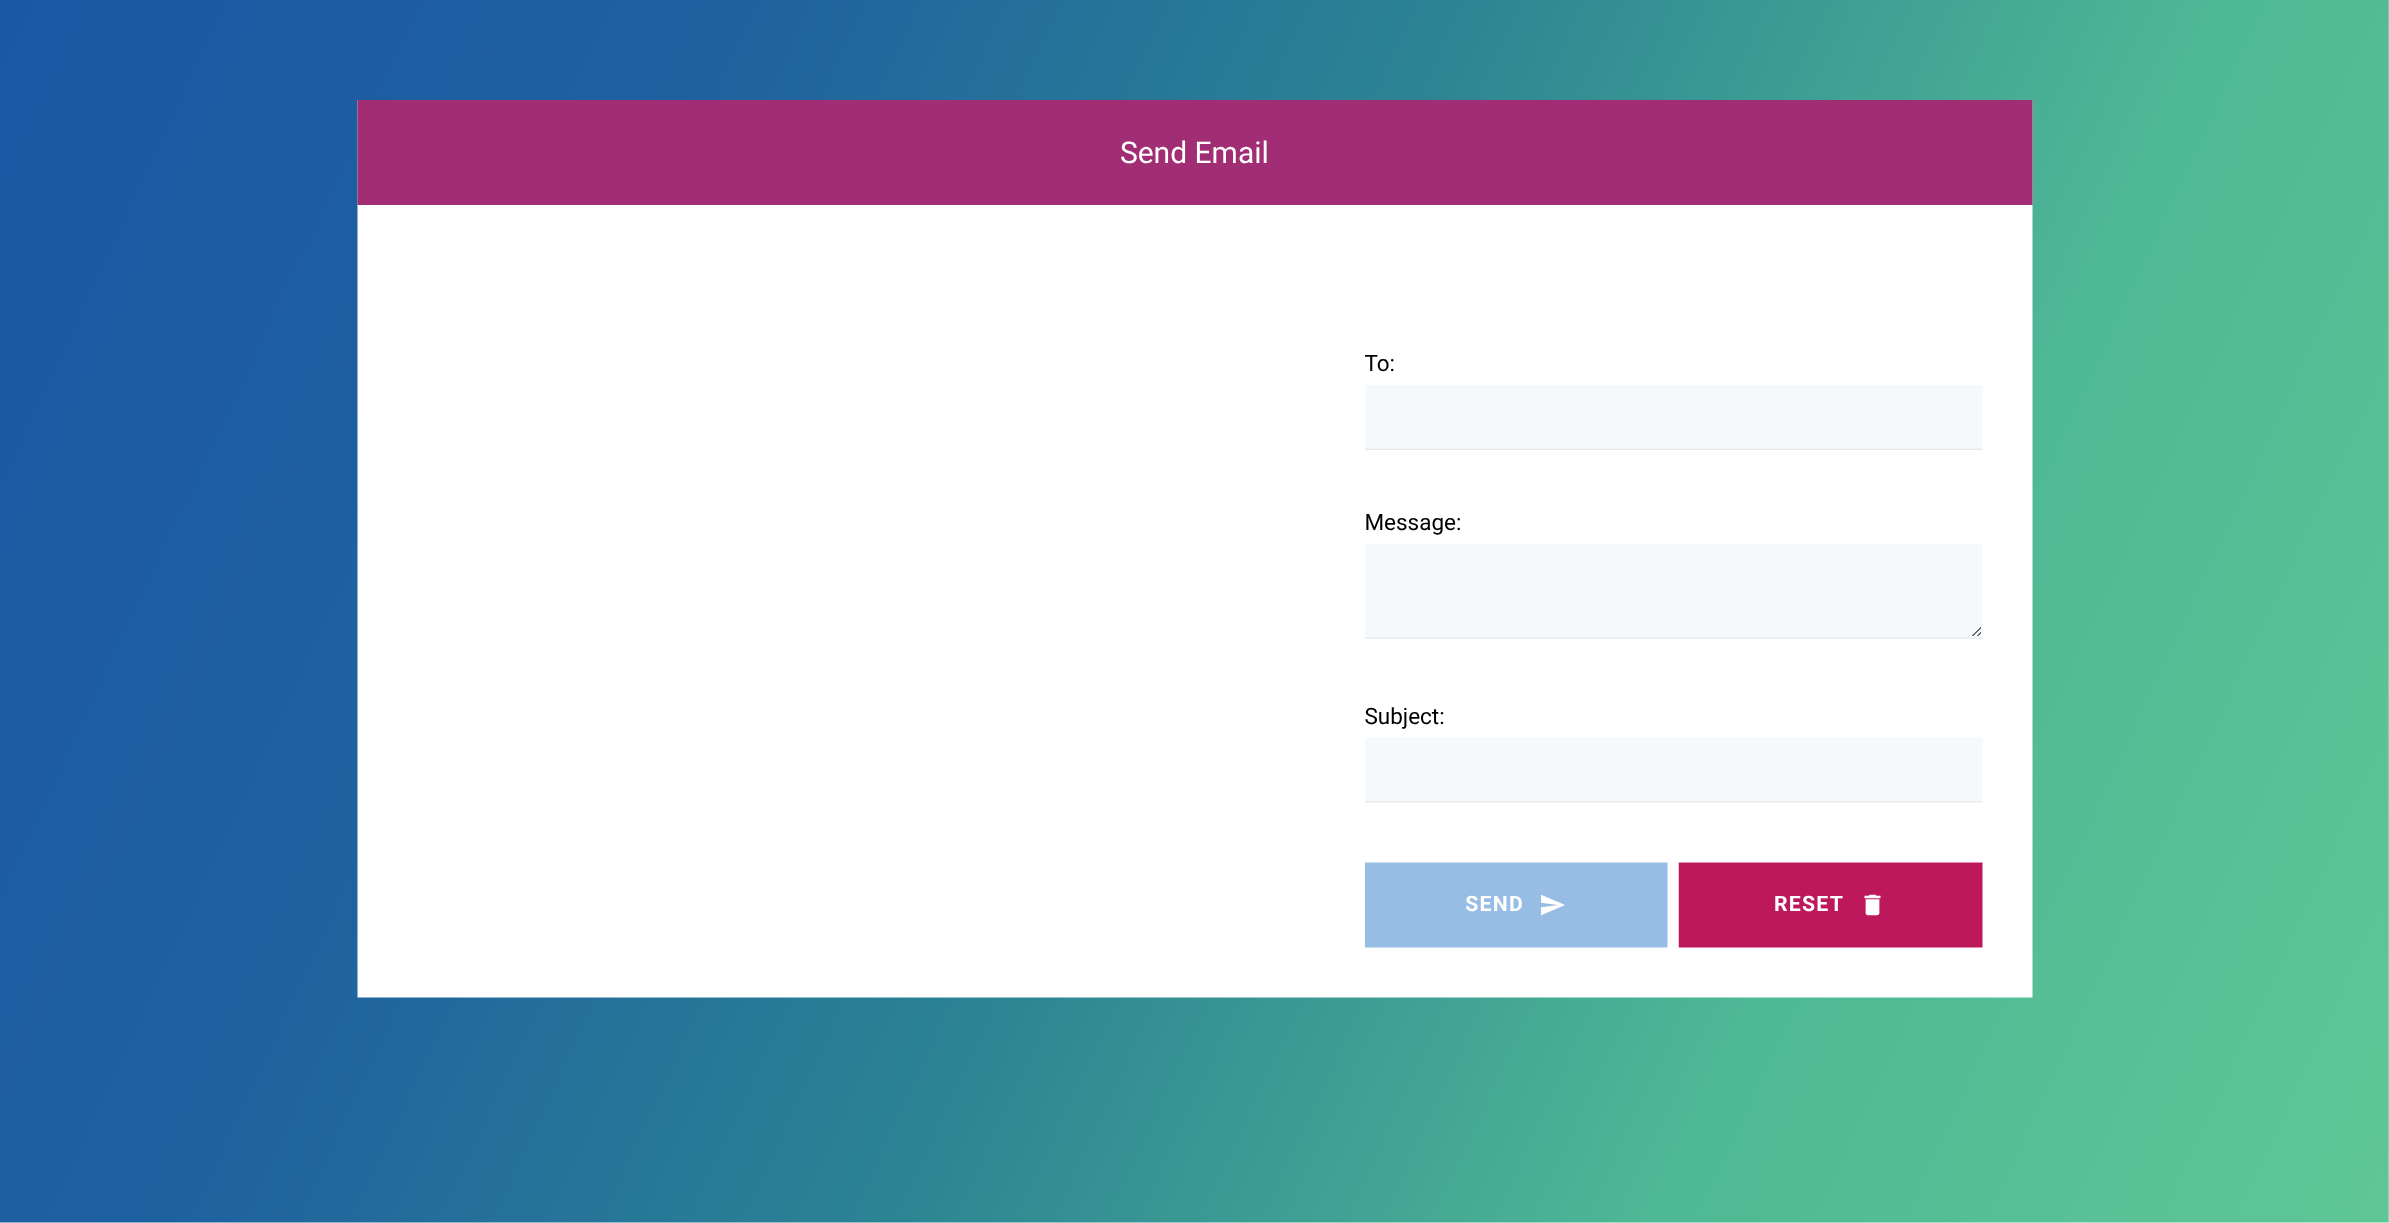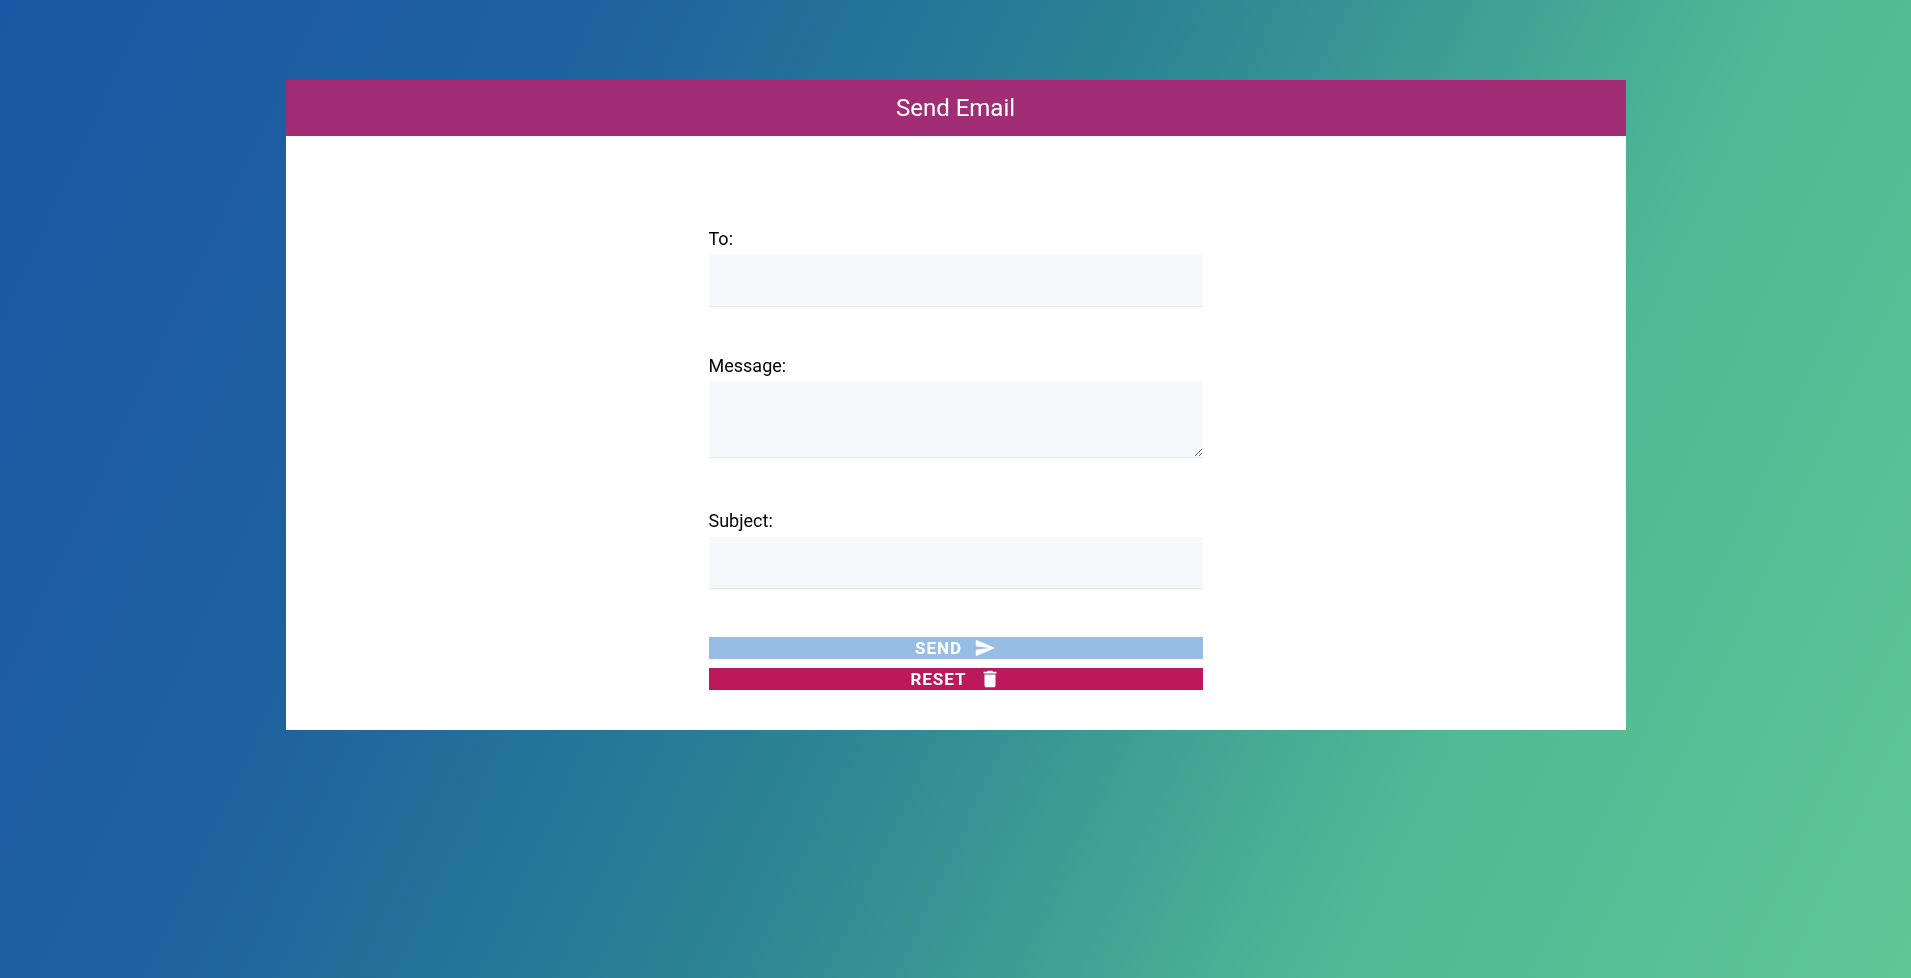--- a/index.html
+++ b/index.html
@@ -19,30 +19,30 @@
       background: #ffffff;
       width: 100%;
       max-width: 1340px;
       margin: 0 auto;
       min-height: 625px;
     }
     
     .card-header {
       background: #a12d74;
       color: #ffffff;
-      padding: 14px 20px;
+      padding: 28px 20px;
       text-align: center;
       font-size: 24px;
       font-weight: 400;
     }
     
     .card-body {
-      padding: 92px 40px 40px;
+      padding: 117px 40px 40px;
       display: flex;
-      justify-content: center;
+      justify-content: flex-end;
     }
     
     .form-container {
       width: 494px;
     }
     
     .form-group {
       margin-bottom: 48px;
     }
     
@@ -75,21 +75,20 @@
       font-size: 16px;
       font-family: inherit;
       outline: none;
       resize: both;
     }
     
     .button-row {
       display: flex;
       gap: 9px;
       margin-top: 48px;
-      flex-direction: column;
     }
     
     .btn {
       flex: 1;
       height: 68px;
       border: none;
       color: #ffffff;
       font-size: 17px;
       font-weight: 700;
       letter-spacing: 1px;

